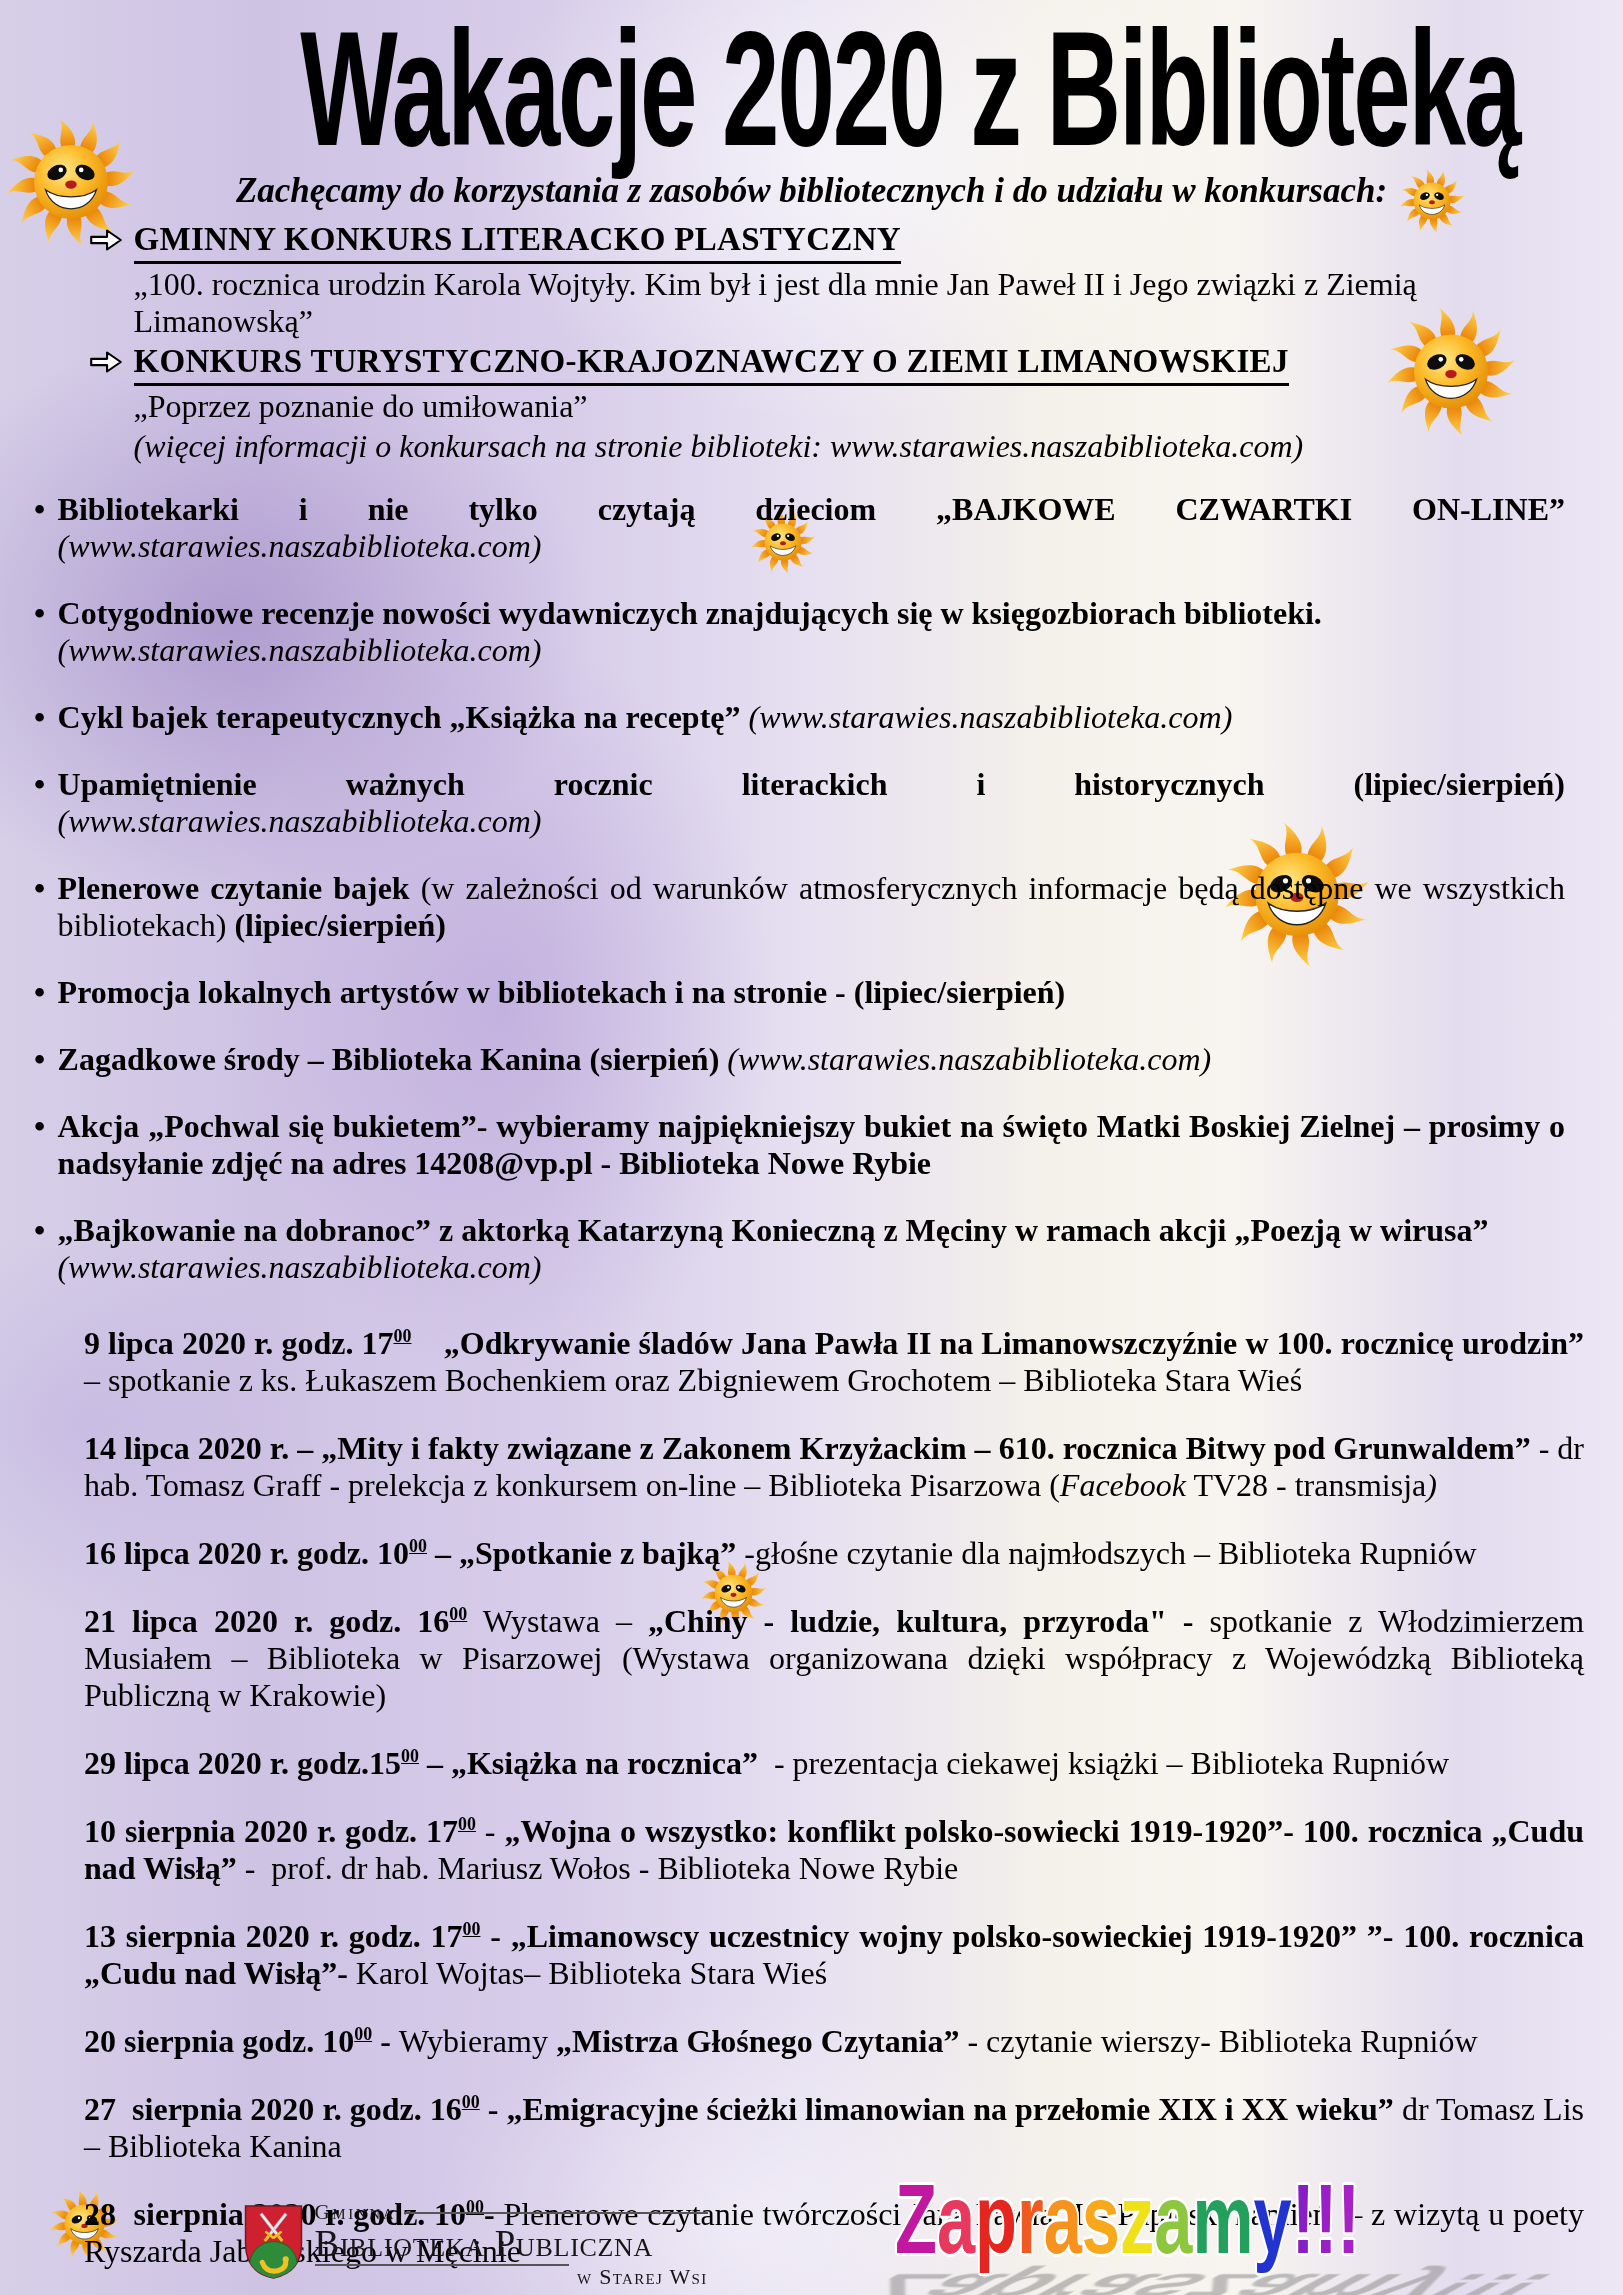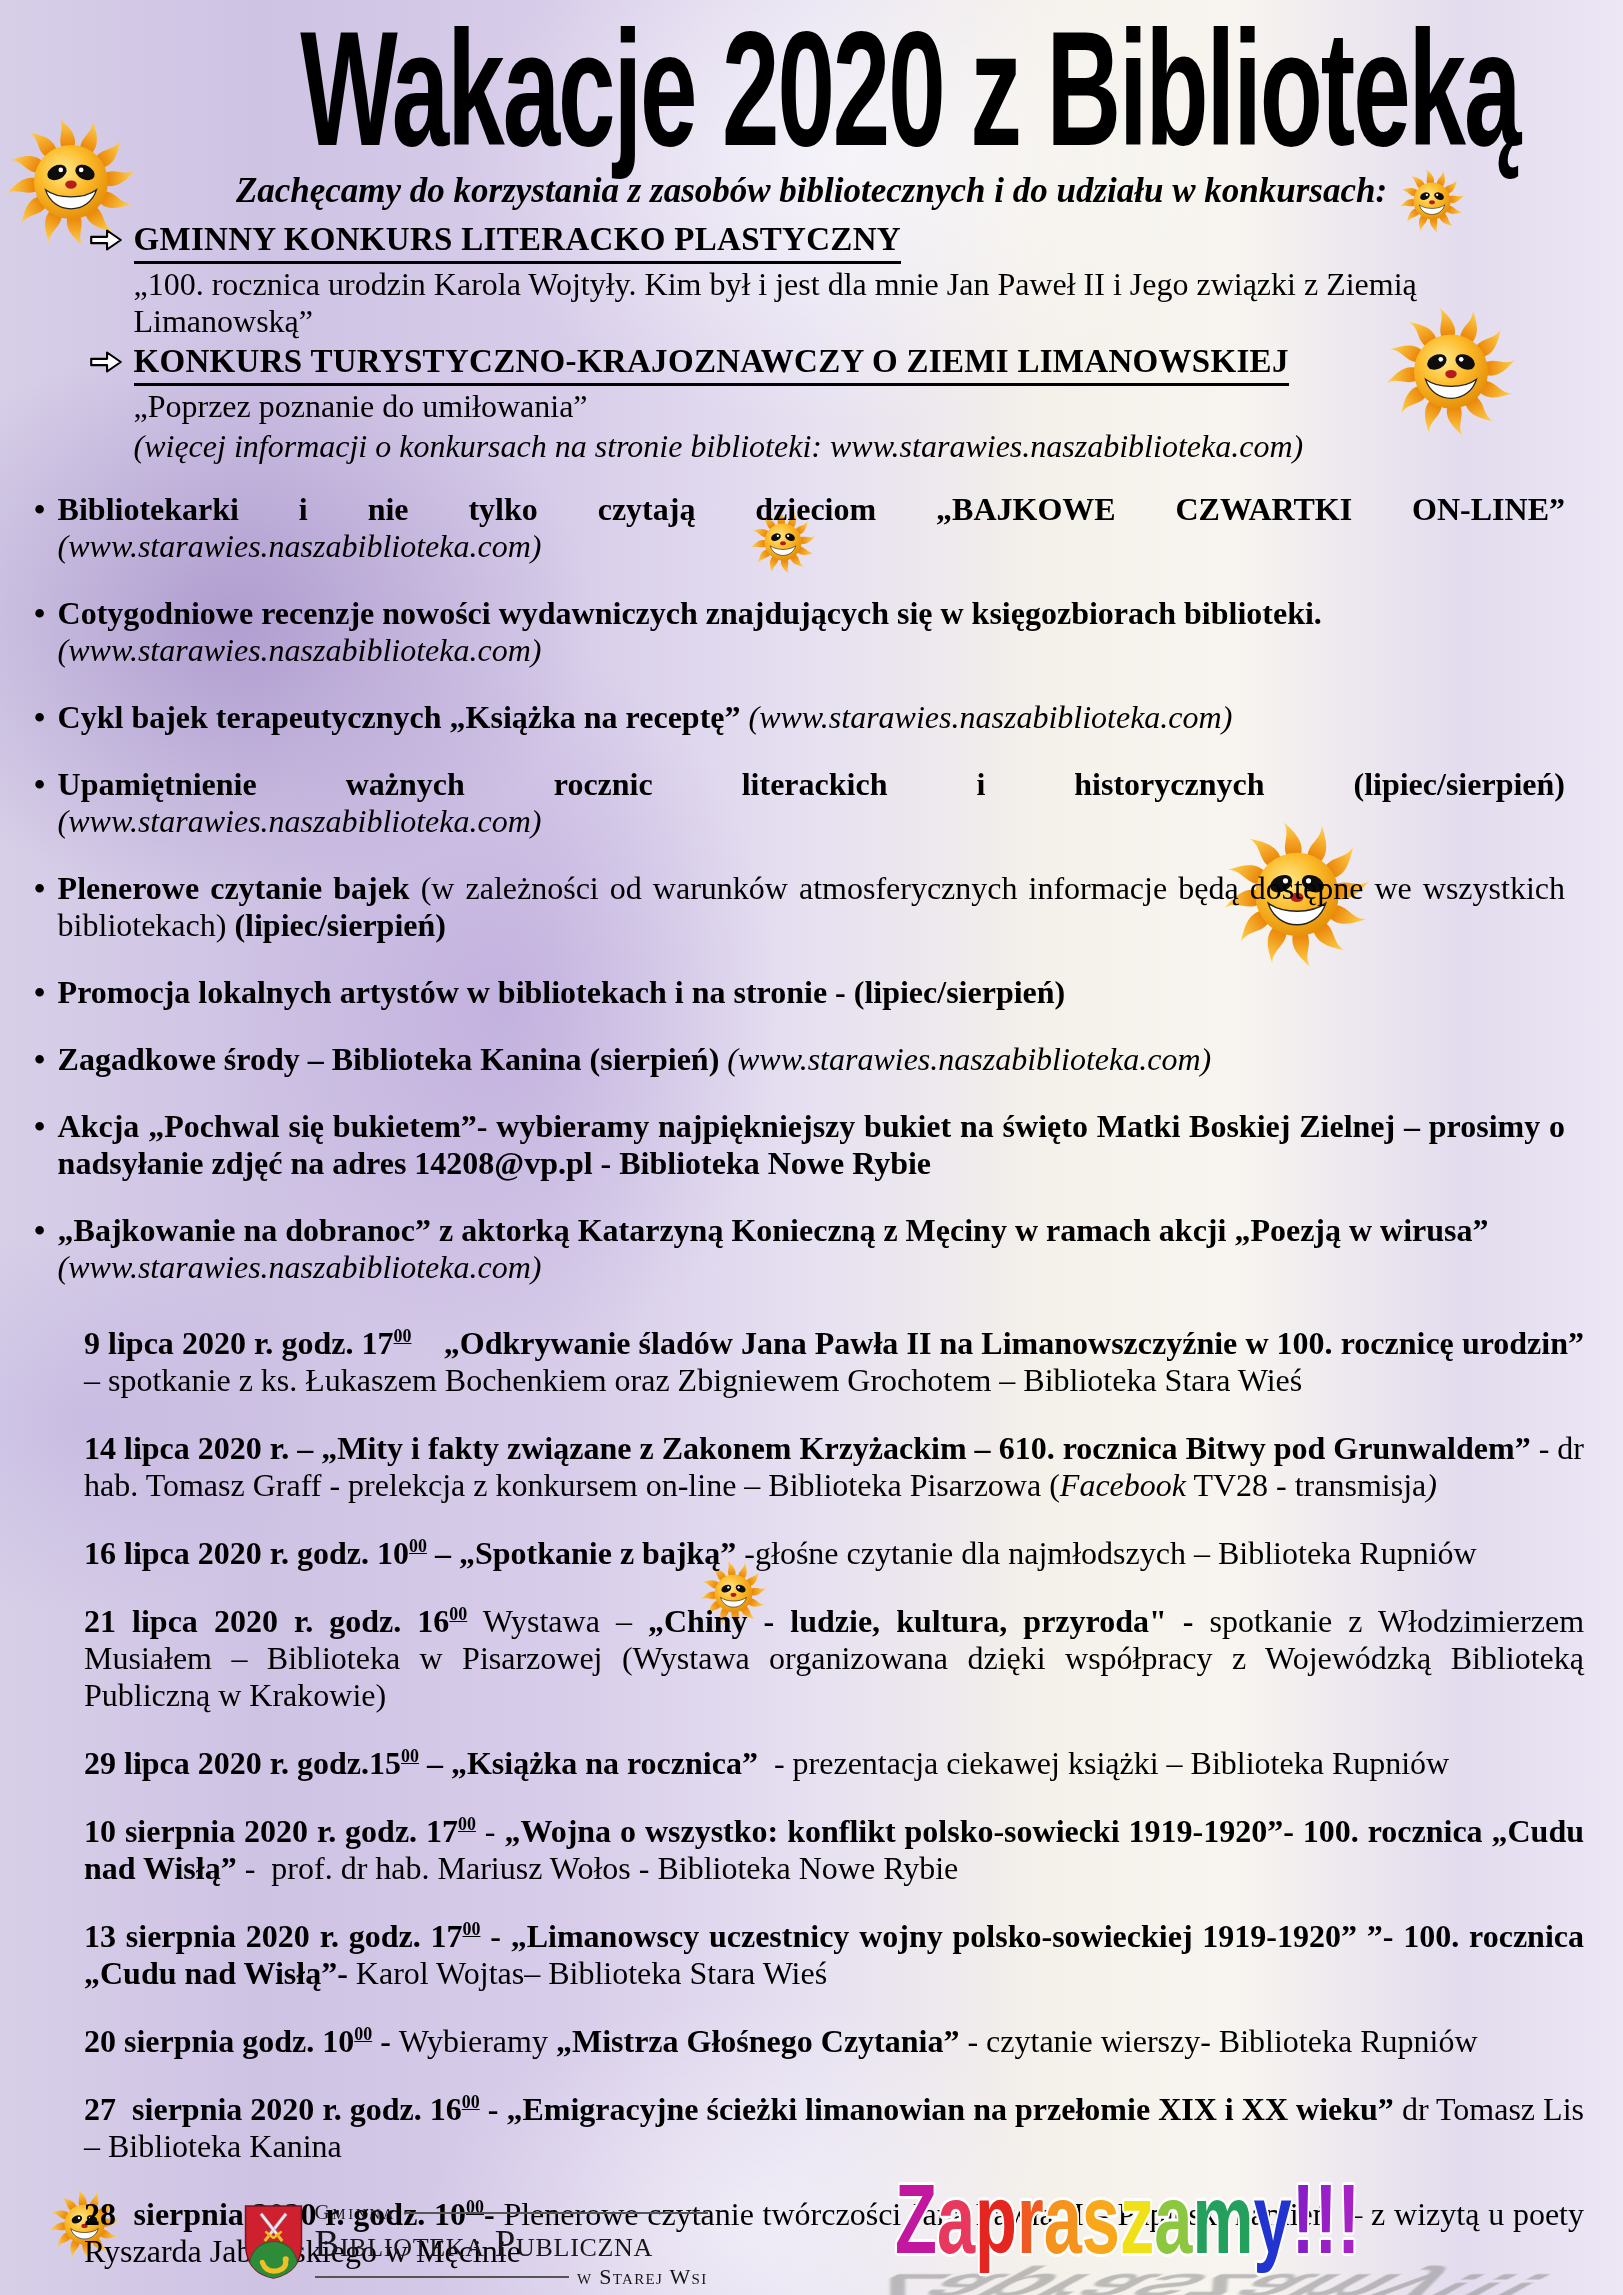--- a/index.html
+++ b/index.html
@@ -58,21 +58,21 @@
   .sg-i{font-style:italic;}
   .sg-sup{font-weight:700;font-size:0.56em;vertical-align:super;text-decoration:underline;line-height:0;}
 
   footer{position:absolute;left:0;top:2152px;width:100%;height:143px;z-index:2;}
   .logo{position:absolute;left:243px;top:47px;display:flex;align-items:flex-start;}
   .crest-icon{width:61px;height:85px;flex:0 0 auto;}
   .logo-text{margin-left:10.5px;width:393px;font-variant:small-caps;color:#161616;}
   .logo-row1{display:flex;align-items:center;font-size:21px;letter-spacing:2.6px;margin-top:1.3px;}
   .logo-row1 .rule{flex:1;height:2px;background:#555;margin-left:7.9px;}
   .logo-row2{font-size:37px;letter-spacing:0.7px;line-height:1.02;margin-top:0;}
-  .logo-row3{display:flex;align-items:center;font-size:22px;letter-spacing:1.3px;margin-top:1.3px;}
+  .logo-row3{display:flex;font-size:22px;letter-spacing:1.3px;margin-top:1.3px;}
   .logo-row3 .rule{flex:1;height:2px;background:#555;margin-right:7.9px;}
 
   .wordart{position:absolute;left:895px;top:18.3px;font-family:"Liberation Sans",sans-serif;font-weight:700;font-size:98px;line-height:1.0;}
   .wa-main{display:flex;transform:scaleX(0.70);transform-origin:0 50%;position:relative;z-index:2;}
   .wa-main span{
     text-shadow:2px 2px 0 #fff,-2px -2px 0 #fff,2px -2px 0 #fff,-2px 2px 0 #fff,0 2.6px 0 #fff,0 -2.6px 0 #fff,2.6px 0 0 #fff,-2.6px 0 0 #fff;
   }
   .wa-refl{display:flex;position:absolute;left:0;top:100%;z-index:1;
     transform:translate(-65px,42%) scaleY(-0.42) skewX(38deg);transform-origin:0 0;
     opacity:.55;filter:blur(1px);transform-box:border-box;

